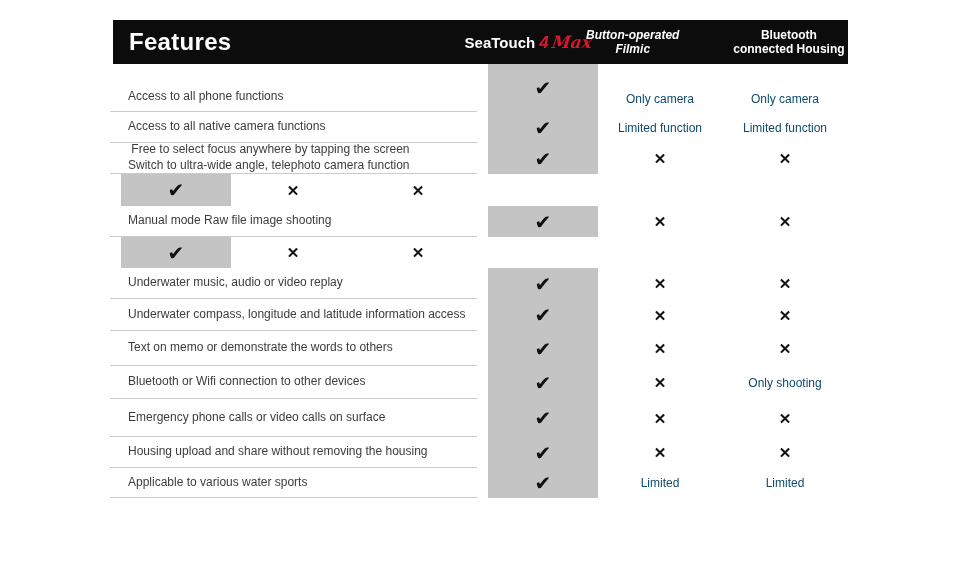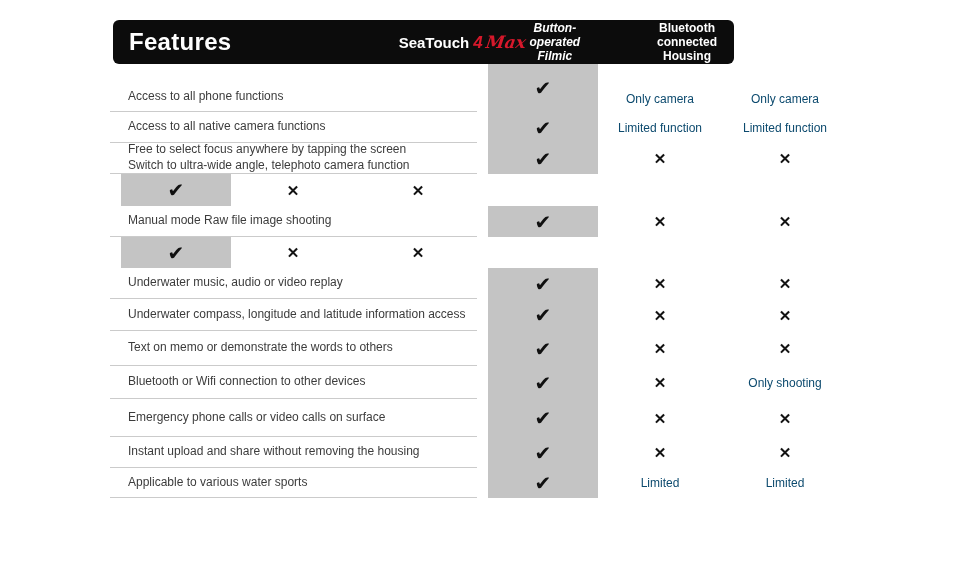--- a/index.html
+++ b/index.html
@@ -5,24 +5,23 @@
   html,body{margin:0;padding:0;}
   body{
     width:960px;height:571px;background:#ffffff;
     font-family:"Liberation Sans", sans-serif;
     position:relative;overflow:hidden;
   }
   .stage{position:absolute;left:0;top:0;width:960px;height:571px;}
 
   
   .header-bar{
-    position:absolute;left:113px;top:20px;width:621px;height:44px;
+    position:absolute;left:113px;top:20px;width:735px;height:44px;
     background:#0c0c0c;color:#ffffff;display:flex;align-items:center;
     box-sizing:border-box;
-    border-radius:6px;
   }
   .h-features{
     width:359px;box-sizing:border-box;padding-left:16px;
     font-size:24px;font-weight:bold;letter-spacing:0.3px;
   }
   .h-brand{
     width:110px;text-align:center;white-space:nowrap;
     padding-left:14px;box-sizing:content-box;
   }
   .brand-name{font-size:15px;font-weight:700;color:#ffffff;}
@@ -35,21 +34,21 @@
     font-size:17px;font-weight:bold;font-style:italic;color:#d6182b;
     display:inline-block;transform:skewX(-8deg);margin-left:3px;
   }
   .h-col{
     text-align:center;font-size:12px;font-weight:bold;line-height:1.18;
   }
   .h-col.bo{width:124px;font-style:italic;}
   .h-col.bt{width:126px;margin-left:39px;}
 
   
-  .table{position:absolute;left:110px;top:64px;width:738px;}
+  .table{position:absolute;left:110px;top:64px;width:738px;text-align:right;}
   .row{display:flex;}
   .cell{display:flex;align-items:center;box-sizing:border-box;}
   .feature{
     width:367px;padding-left:18px;border-bottom:1px solid #cbcbcb;
     font-size:12px;color:#3c3c3c;line-height:1.3;
   }
   .feature .fline{white-space:nowrap;}
   .gap{width:11px;}
   .st{width:110px;background:#c4c4c4;justify-content:center;}
   .bo-cell{width:124px;justify-content:center;}
@@ -258,21 +257,21 @@
       <div class="cell bo-cell">
           <span class="cross">✕</span>
         </div>
       <div class="cell bt-cell">
           <span class="cross">✕</span>
         </div>
     </div>
 
     <div class="row r11">
       <div class="cell feature">
-          <span class="fline">Instant upload and share without removing the housing</span>
+          <span class="fline">Housing upload and share without removing the housing</span>
         </div>
       <div class="gap"></div>
       <div class="cell st">
           <span class="check">✔</span>
         </div>
       <div class="cell bo-cell">
           <span class="cross">✕</span>
         </div>
       <div class="cell bt-cell">
           <span class="cross">✕</span>

